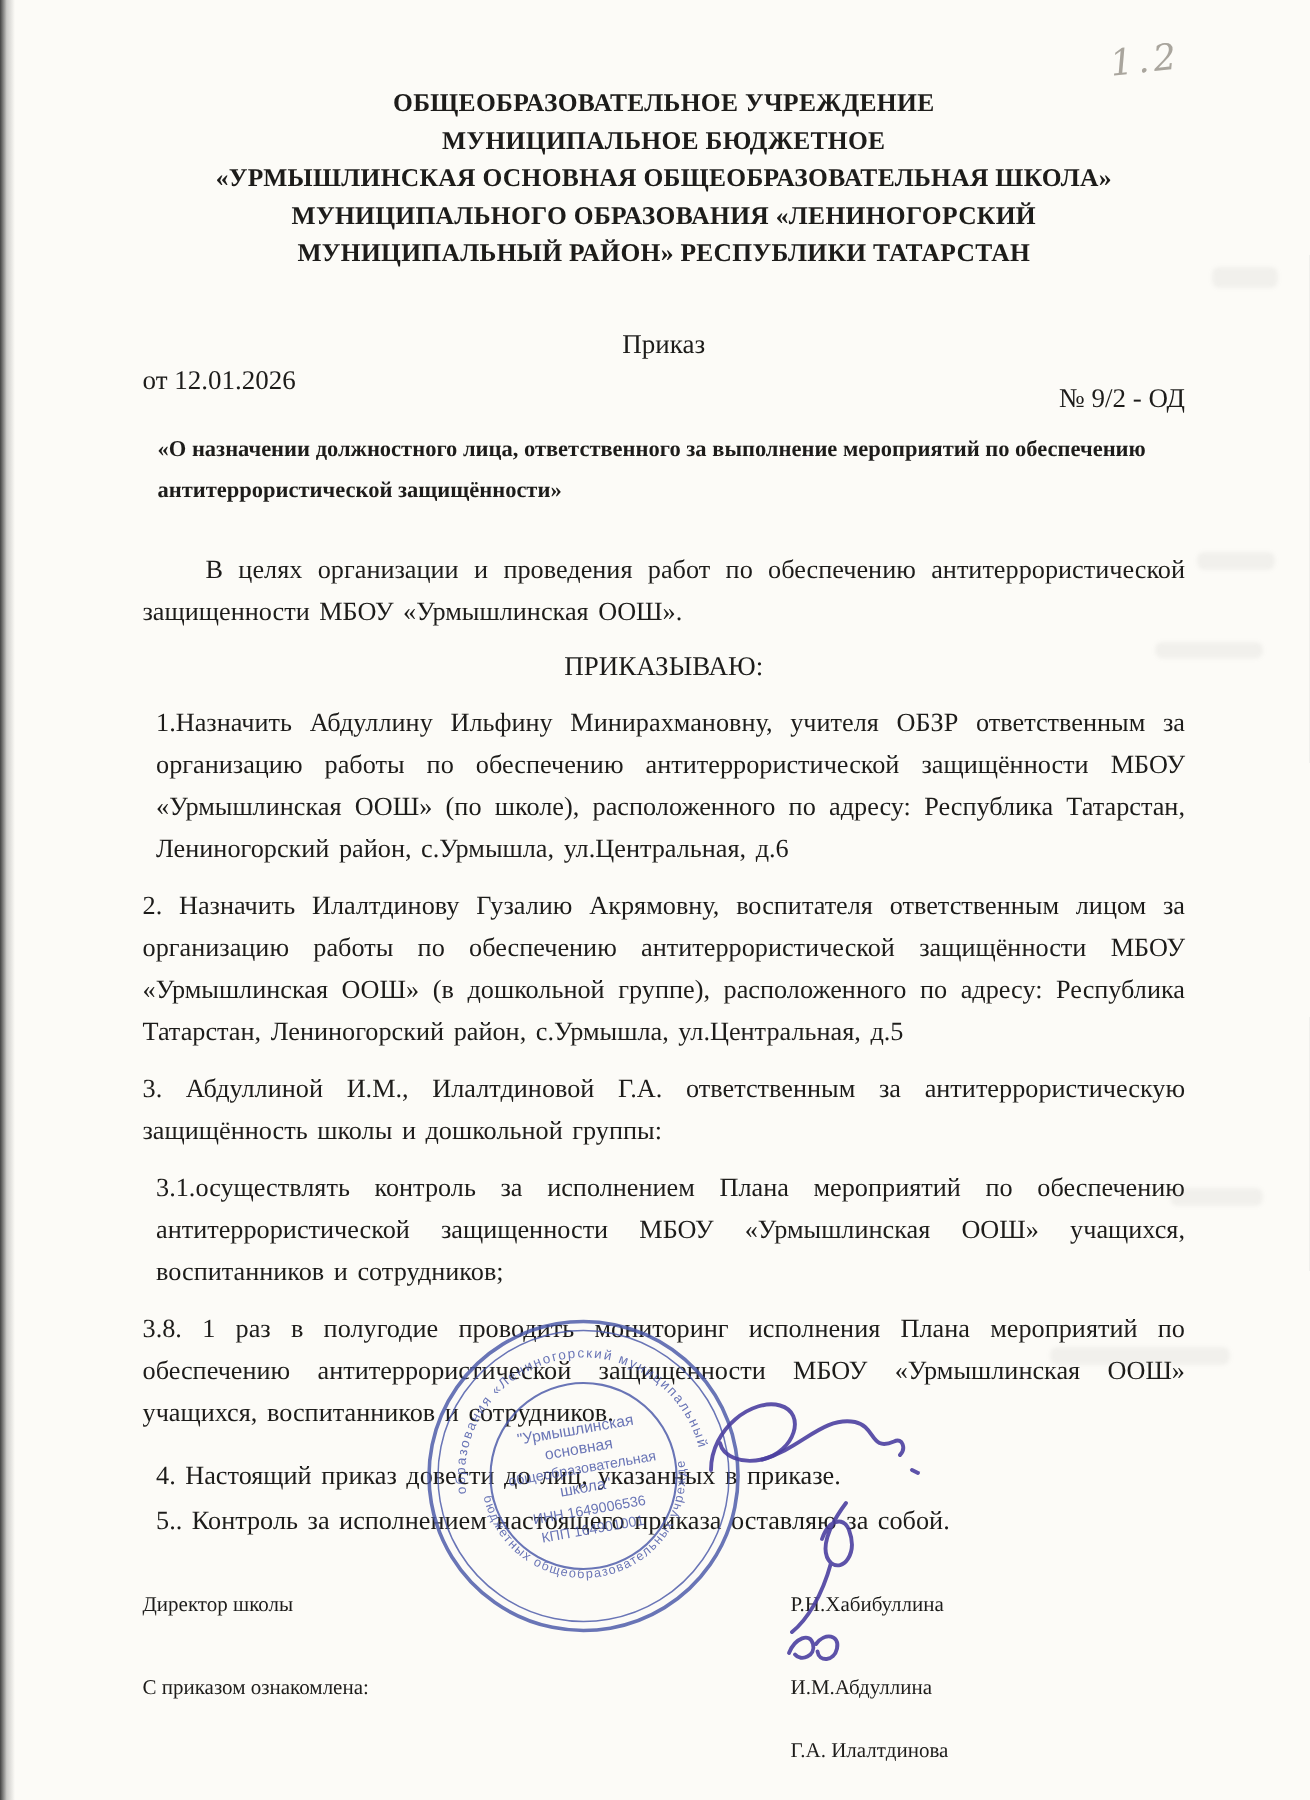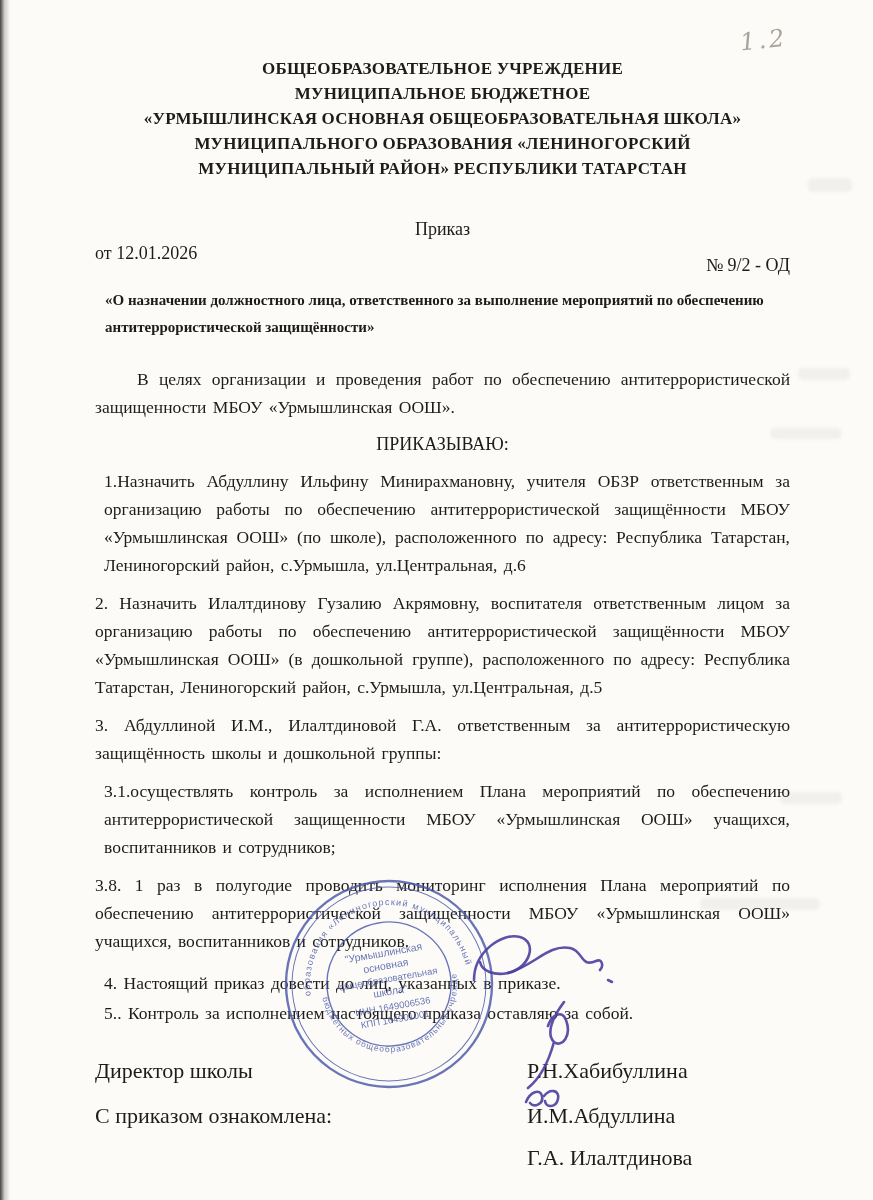--- a/index.html
+++ b/index.html
@@ -45,23 +45,23 @@
     font-size:17.5px;line-height:28px;text-align:justify;margin:0;
     word-spacing:2px;
   }
   .preamble{margin-top:24px;text-indent:42px;}
   .command-word{
     text-align:center;font-size:18px;margin-top:10px;line-height:26px;
   }
   .item{margin-top:10px;}
   .pad-sm{padding-left:9px;}
   .tight{margin-top:2px;}
-  .sig-block{margin-top:30px;font-size:22px;}
+  .sig-block{margin-top:30px;font-size:14px;}
   .sig-row{position:relative;height:28px;line-height:28px;}
-  .sig-row + .sig-row{margin-top:17px;}
+  .sig-row + .sig-row{margin-top:27px;}
   .sig-name{position:absolute;left:432px;top:0;white-space:nowrap;}
   .stamp{
     position:absolute;left:281px;top:876px;width:216px;height:216px;
     transform:rotate(-10deg);opacity:.82;pointer-events:none;
   }
   .stamp text, .stamp textPath{
     font-family:"Liberation Sans","DejaVu Sans",sans-serif;
     fill:#4a58a8;
   }
   .ink{

